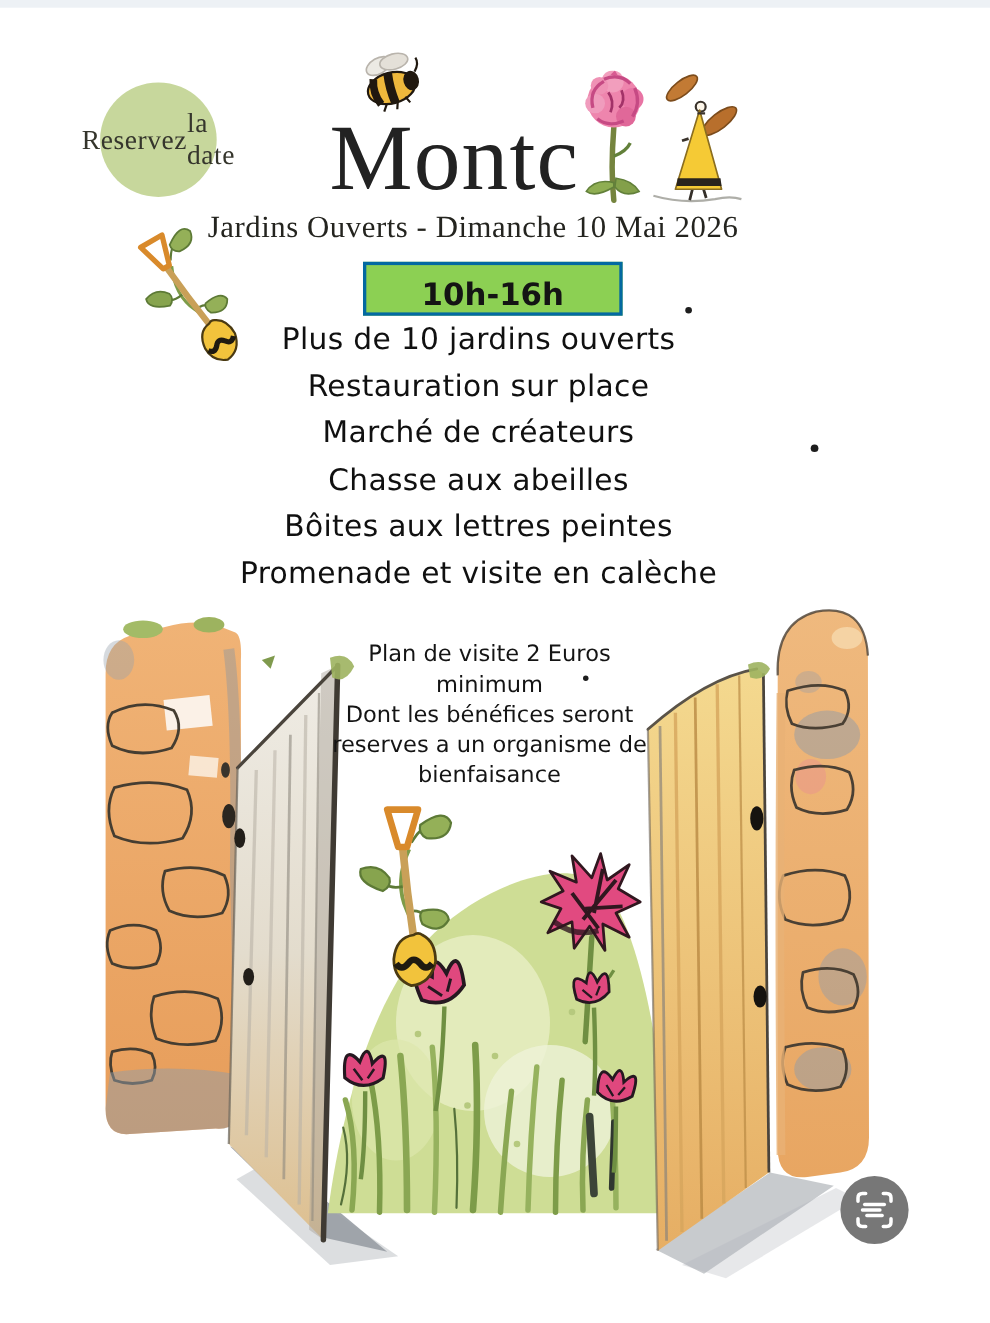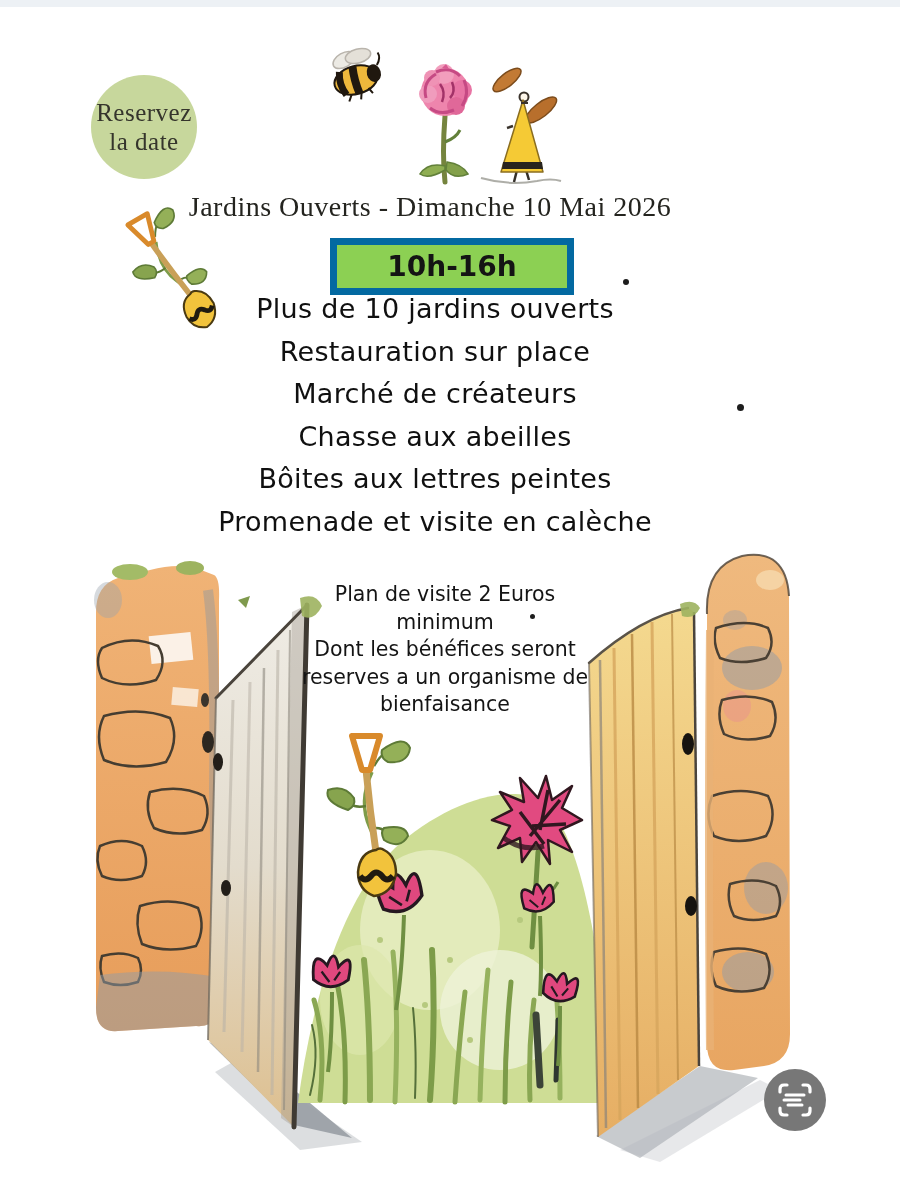--- a/index.html
+++ b/index.html
@@ -3,37 +3,37 @@
 <meta charset="utf-8">
 <style>
   html,body{margin:0;padding:0;background:#fff;}
   .stage{position:relative;width:900px;height:1203px;background:#ffffff;overflow:hidden;
          font-family:"Liberation Serif",serif;color:#1f1f1f;}
   .top-strip{position:absolute;left:0;top:0;width:900px;height:7px;background:#edf1f5;}
   .illustration{position:absolute;left:0;top:0;width:900px;height:1203px;z-index:0;}
 
   
   .badge{position:absolute;left:91px;top:75px;width:106px;height:104px;border-radius:50%;
-         background:#c7d79c;display:flex;flex-direction:column;align-items:center;justify-content:center;
+         background:#c7d79c;display:flex;align-items:center;justify-content:center;
          z-index:2;}
   .badge div{font-size:25px;line-height:29px;color:#35352c;letter-spacing:.5px;}
 
   
   .title-row{position:absolute;left:0;right:0;top:50px;height:132px;display:flex;
              justify-content:center;align-items:flex-end;transform:translateX(38px);z-index:2;}
   .title-row .t{font-size:85px;line-height:.9;color:#222;letter-spacing:1px;}
   .title-flower{width:58px;height:124px;margin:0 1px -6px 3px;}
   .title-figure{width:84px;height:126px;margin:0 0 -8px 4px;}
   .bee{position:absolute;left:318px;top:46px;width:72px;height:56px;z-index:3;}
 
   .subtitle{position:absolute;left:0;right:0;top:191px;text-align:center;font-size:28px;
             color:#24241f;letter-spacing:.5px;transform:translateX(-20px);z-index:2;}
 
   .timebox{position:absolute;left:330px;top:238px;width:230px;height:43px;background:#8cd053;
-           border:7px solid #0369a1;display:flex;align-items:center;justify-content:center;z-index:2;}
+           border:3px solid #0369a1;display:flex;align-items:flex-end;justify-content:center;z-index:2;}
   .timebox span{font-family:"DejaVu Sans",sans-serif;font-weight:bold;font-size:28px;color:#141414;}
 
   .features{position:absolute;left:0;right:0;top:288px;text-align:center;z-index:2;
             transform:translateX(-15px);font-family:"DejaVu Sans",sans-serif;}
   .features div{font-size:27px;line-height:42.5px;color:#101010;letter-spacing:.3px;}
 
   .info{position:absolute;left:0;right:0;top:581px;text-align:center;z-index:2;
         transform:translateX(-5px);font-family:"DejaVu Sans",sans-serif;}
   .info div{font-size:20.5px;line-height:27.5px;color:#141414;}
 
@@ -229,20 +229,21 @@
       <ellipse cx="38" cy="34" rx="22" ry="14" fill="#eeb83c" stroke="#20180f" stroke-width="2"></ellipse>
       <path d="M24,22 Q20,34 25,46" stroke="#20180f" stroke-width="7" fill="none"></path>
       <path d="M38,20 Q36,34 38,48" stroke="#20180f" stroke-width="8" fill="none"></path>
       <ellipse cx="57" cy="32" rx="7" ry="9" fill="#20180f"></ellipse>
       <path d="M30,47 l-4,6 M40,48 l-2,6 M48,45 l3,6" stroke="#20180f" stroke-width="2"></path>
       <path d="M62,25 q6,-6 4,-12" stroke="#20180f" stroke-width="2" fill="none"></path>
     </g>
   </svg>
 
   <div class="title-row">
+    <span class="t">Montc</span>
     <svg class="title-flower" viewBox="0 0 58 124">
       <path d="M29,52 Q26,90 29,118" stroke="#75843e" stroke-width="5" fill="none" stroke-linecap="round"></path>
       <path d="M29,106 Q12,116 4,110 Q12,98 29,102 Z" fill="#8fae52" stroke="#62803a" stroke-width="1.5"></path>
       <path d="M31,98 Q46,100 52,110 Q38,116 30,106 Z" fill="#83a04a" stroke="#62803a" stroke-width="1.5"></path>
       <path d="M29,78 Q40,74 44,66" stroke="#62803a" stroke-width="3" fill="none"></path>
       <circle cx="29" cy="28" r="24" fill="#ee85ad"></circle>
       <circle cx="12" cy="30" r="9" fill="#f09cbd"></circle>
         <circle cx="46" cy="26" r="10" fill="#e874a4"></circle>
       <circle cx="28" cy="10" r="10" fill="#f29ebd"></circle>
         <circle cx="40" cy="42" r="9" fill="#e06899"></circle>

